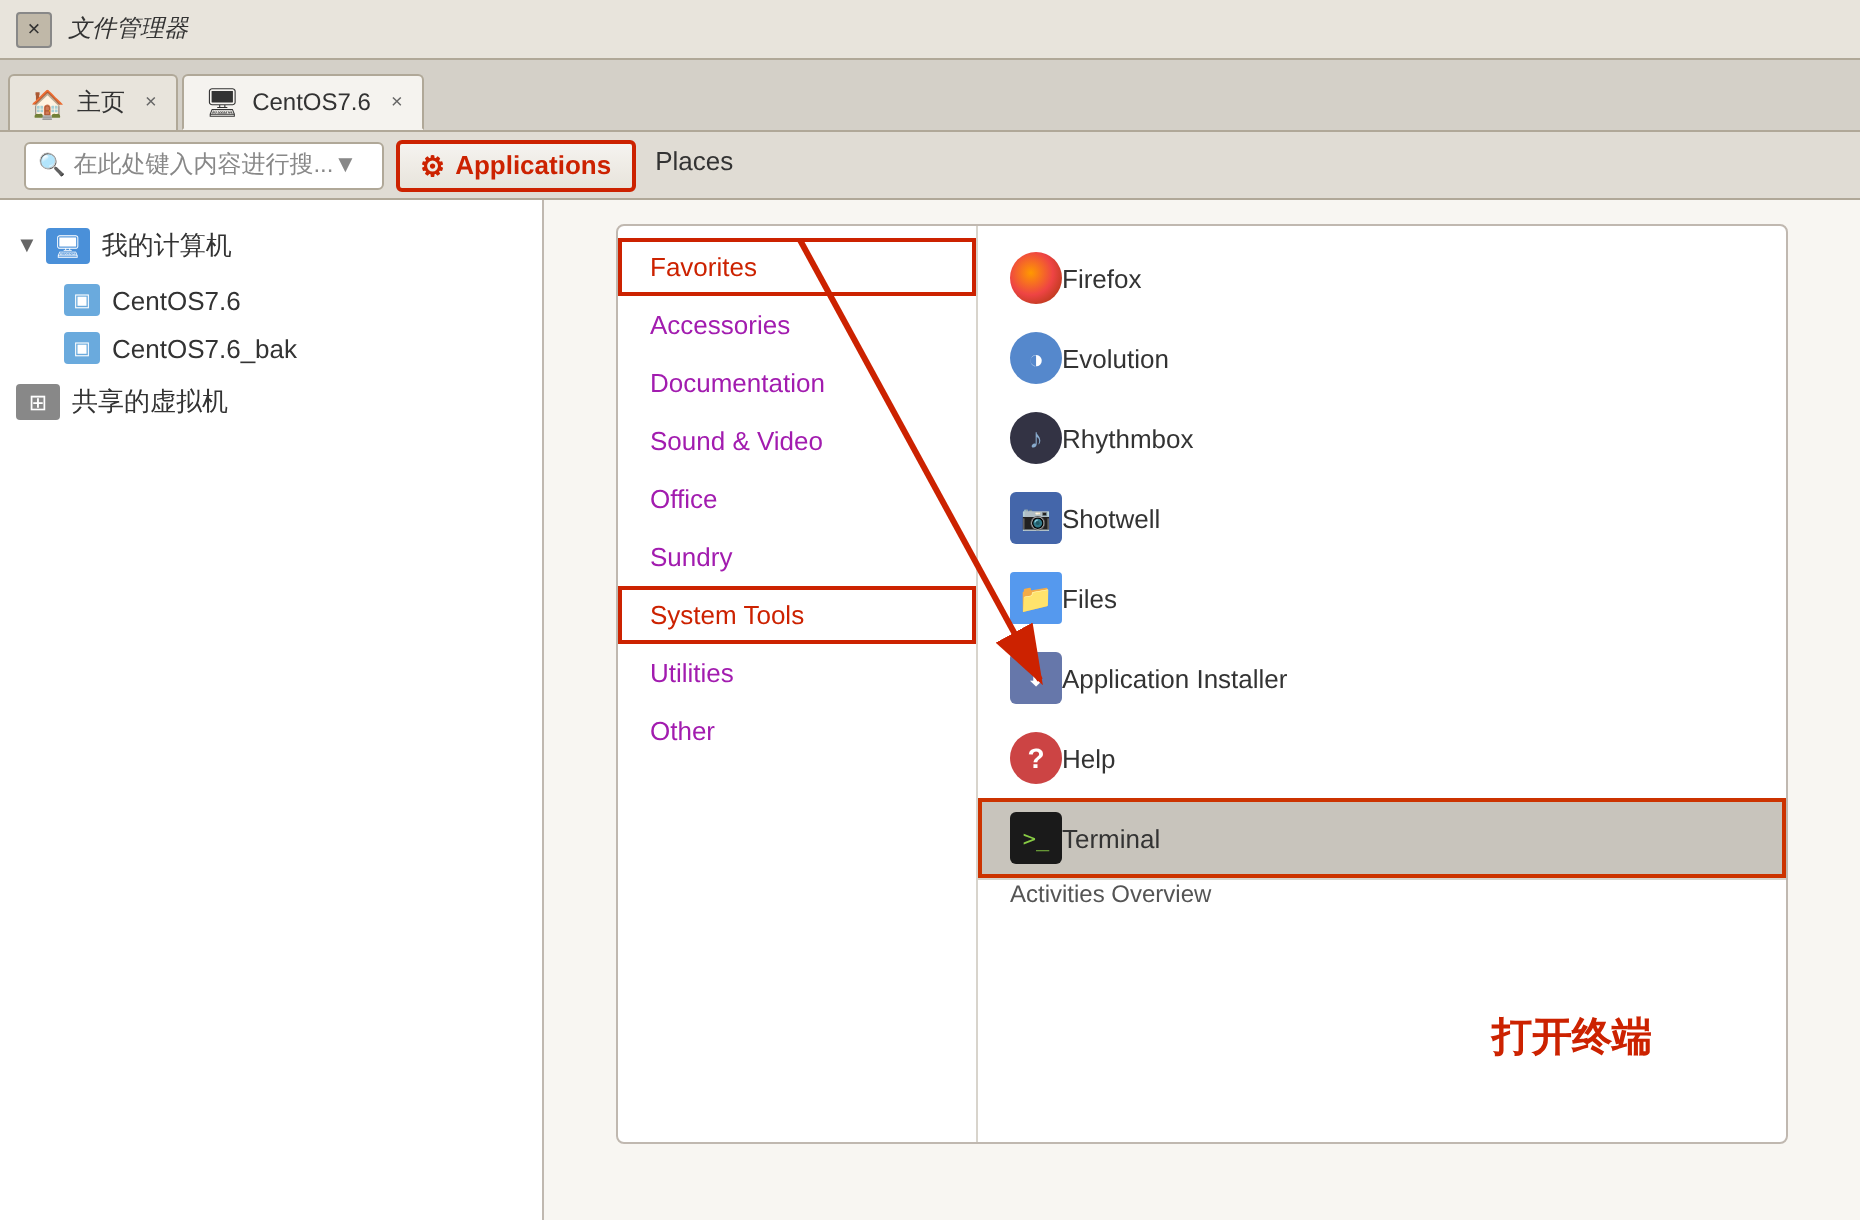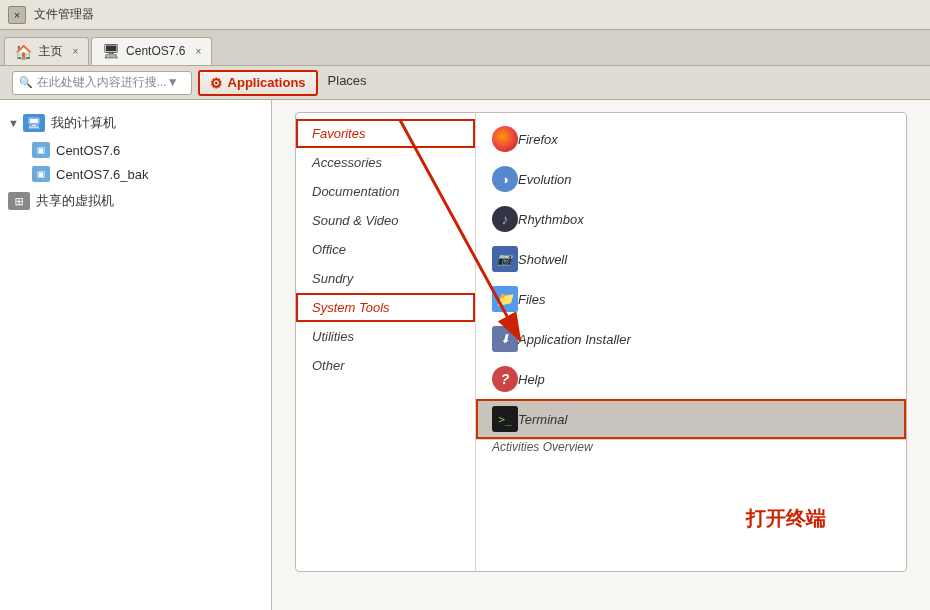--- a/index.html
+++ b/index.html
@@ -32,20 +32,21 @@
     }
     .title-bar-left {
       display: flex;
       align-items: center;
       gap: 4px;
     }
     .window-title {
       font-size: 12px;
       color: #333;
       margin-left: 4px;
+      font-style: italic;
     }
     .close-btn {
       width: 18px;
       height: 18px;
       background: #c0b8a8;
       border: 1px solid #888;
       border-radius: 2px;
       display: flex;
       align-items: center;
       justify-content: center;
@@ -227,40 +228,39 @@
     .content-area {
       flex: 1;
       background: #f8f6f2;
       display: flex;
       flex-direction: column;
       overflow: hidden;
     }
 
     
     .dropdown-container {
-      margin: 12px 23px;
+      margin: 12px 36px;
       background: white;
       border: 1px solid #c0b8b0;
       border-radius: 4px;
       display: flex;
       overflow: hidden;
       flex: 1;
       max-height: 460px;
-      font-style: italic;
     }
 
     .menu-left {
       width: 180px;
       border-right: 1px solid #d8d4cc;
       padding: 6px 0;
     }
     .menu-item {
       padding: 7px 16px;
       font-size: 13px;
-      color: #404040;
+      color: #a21caf;
       cursor: pointer;
       display: flex;
       align-items: center;
     }
     .menu-item.highlighted {
       border: 2px solid #cc2200;
       color: #cc2200;
       padding: 5px 14px;
     }
 

